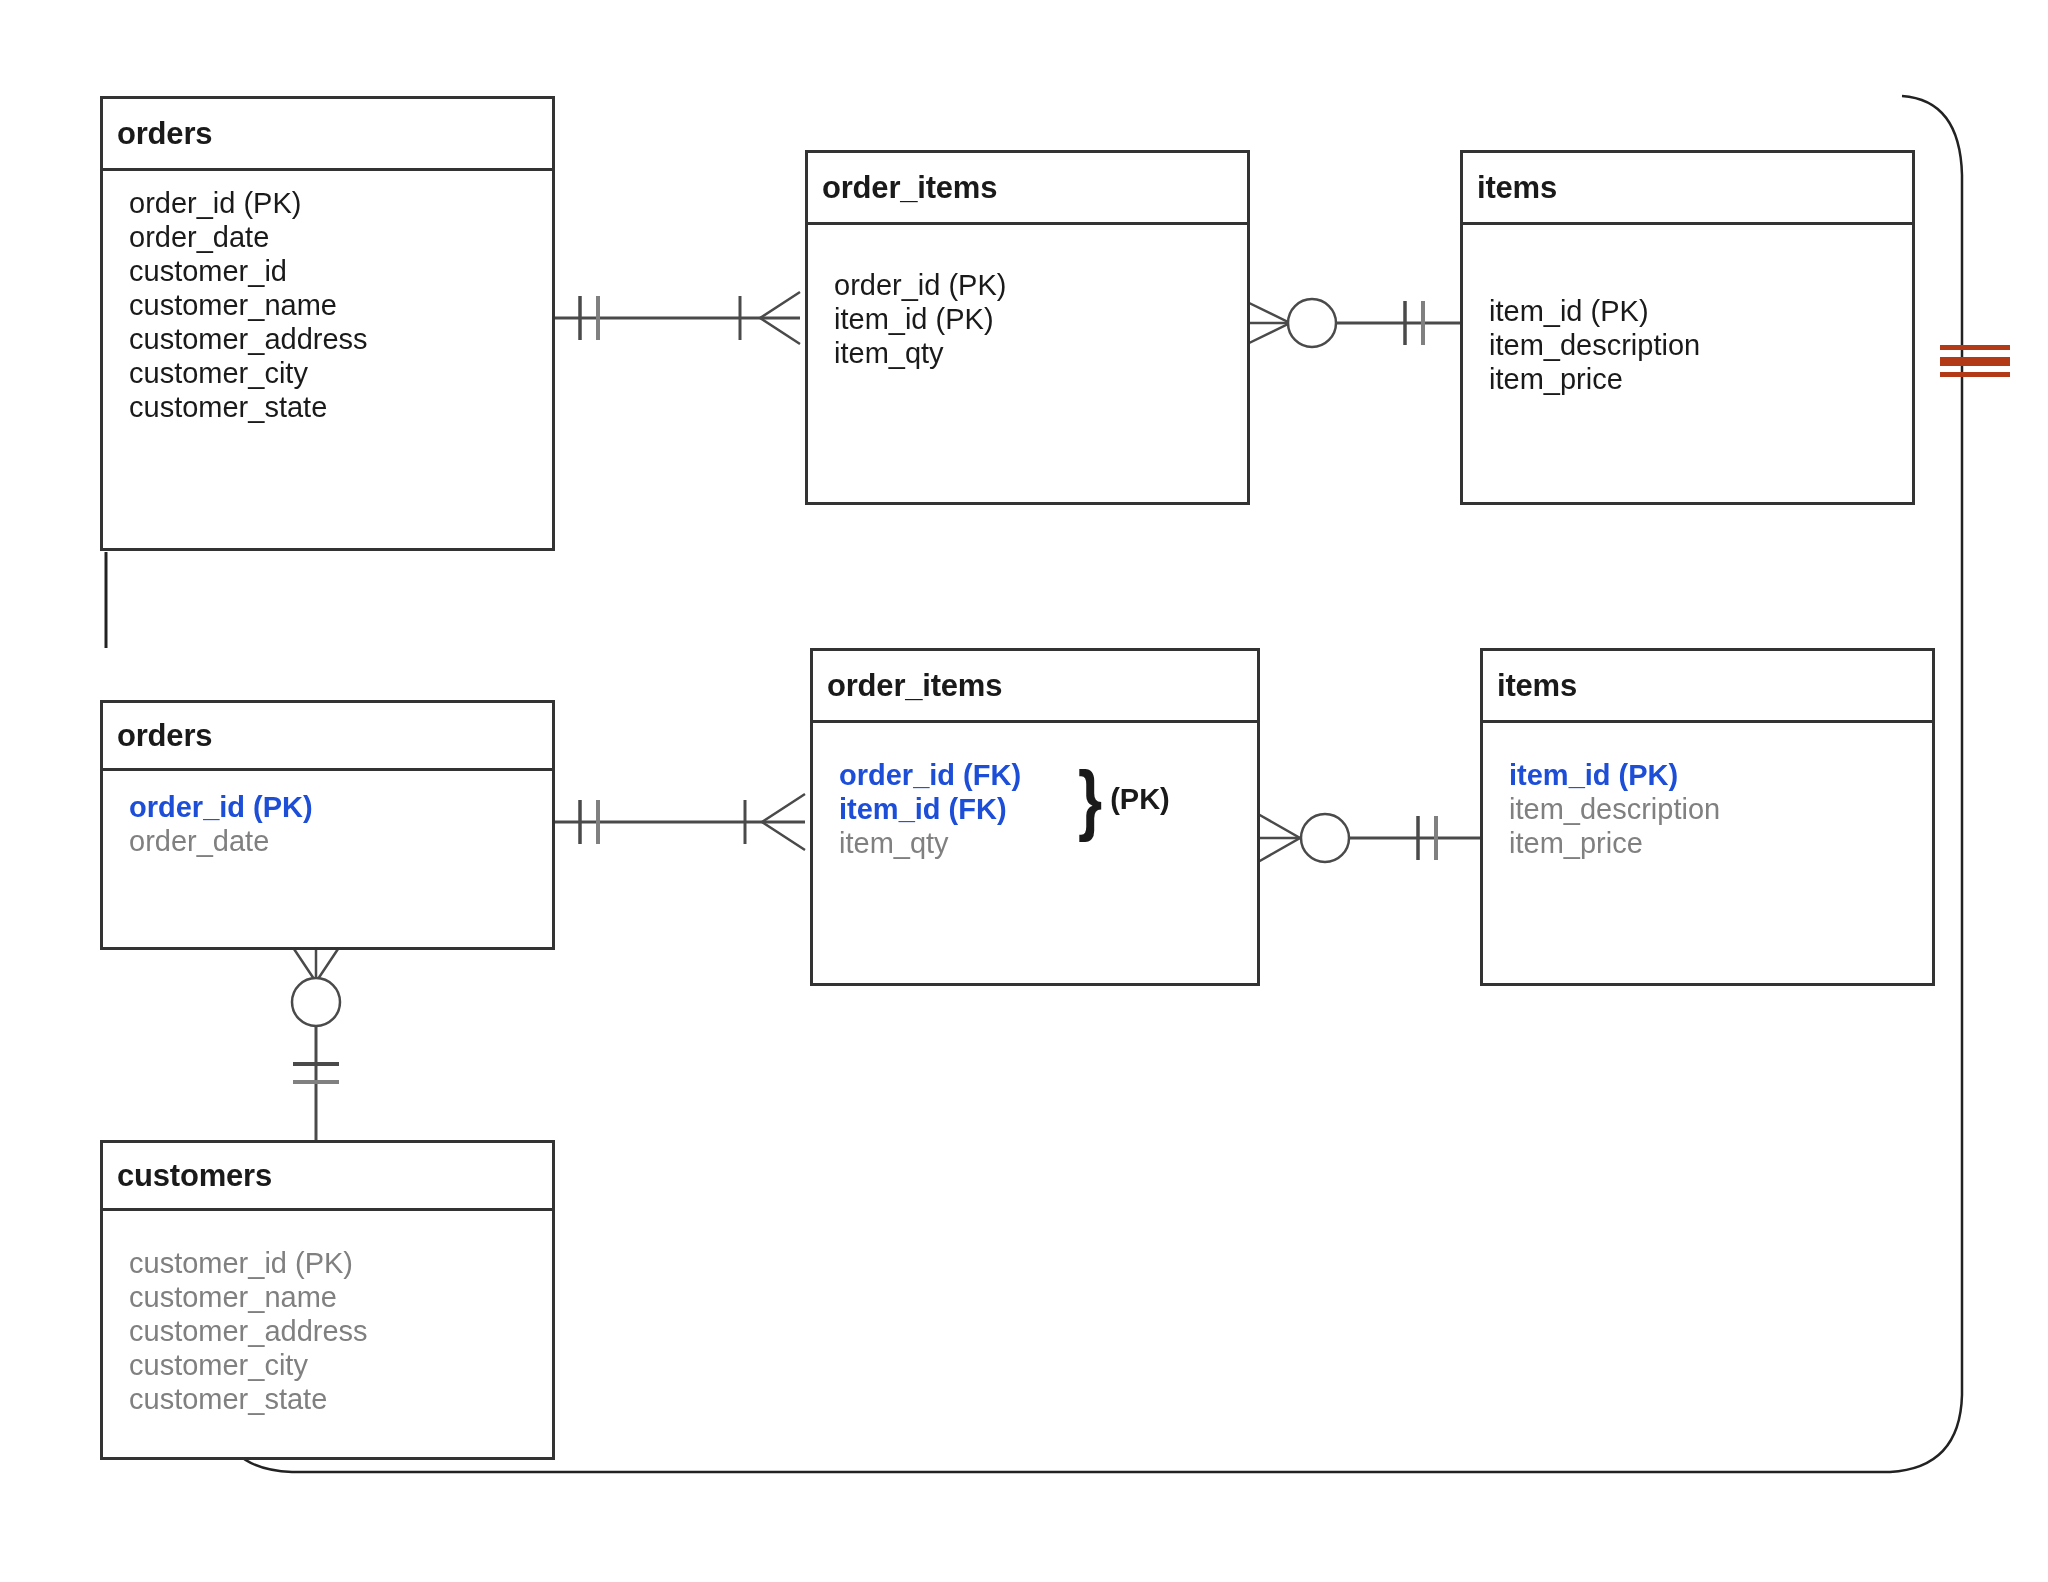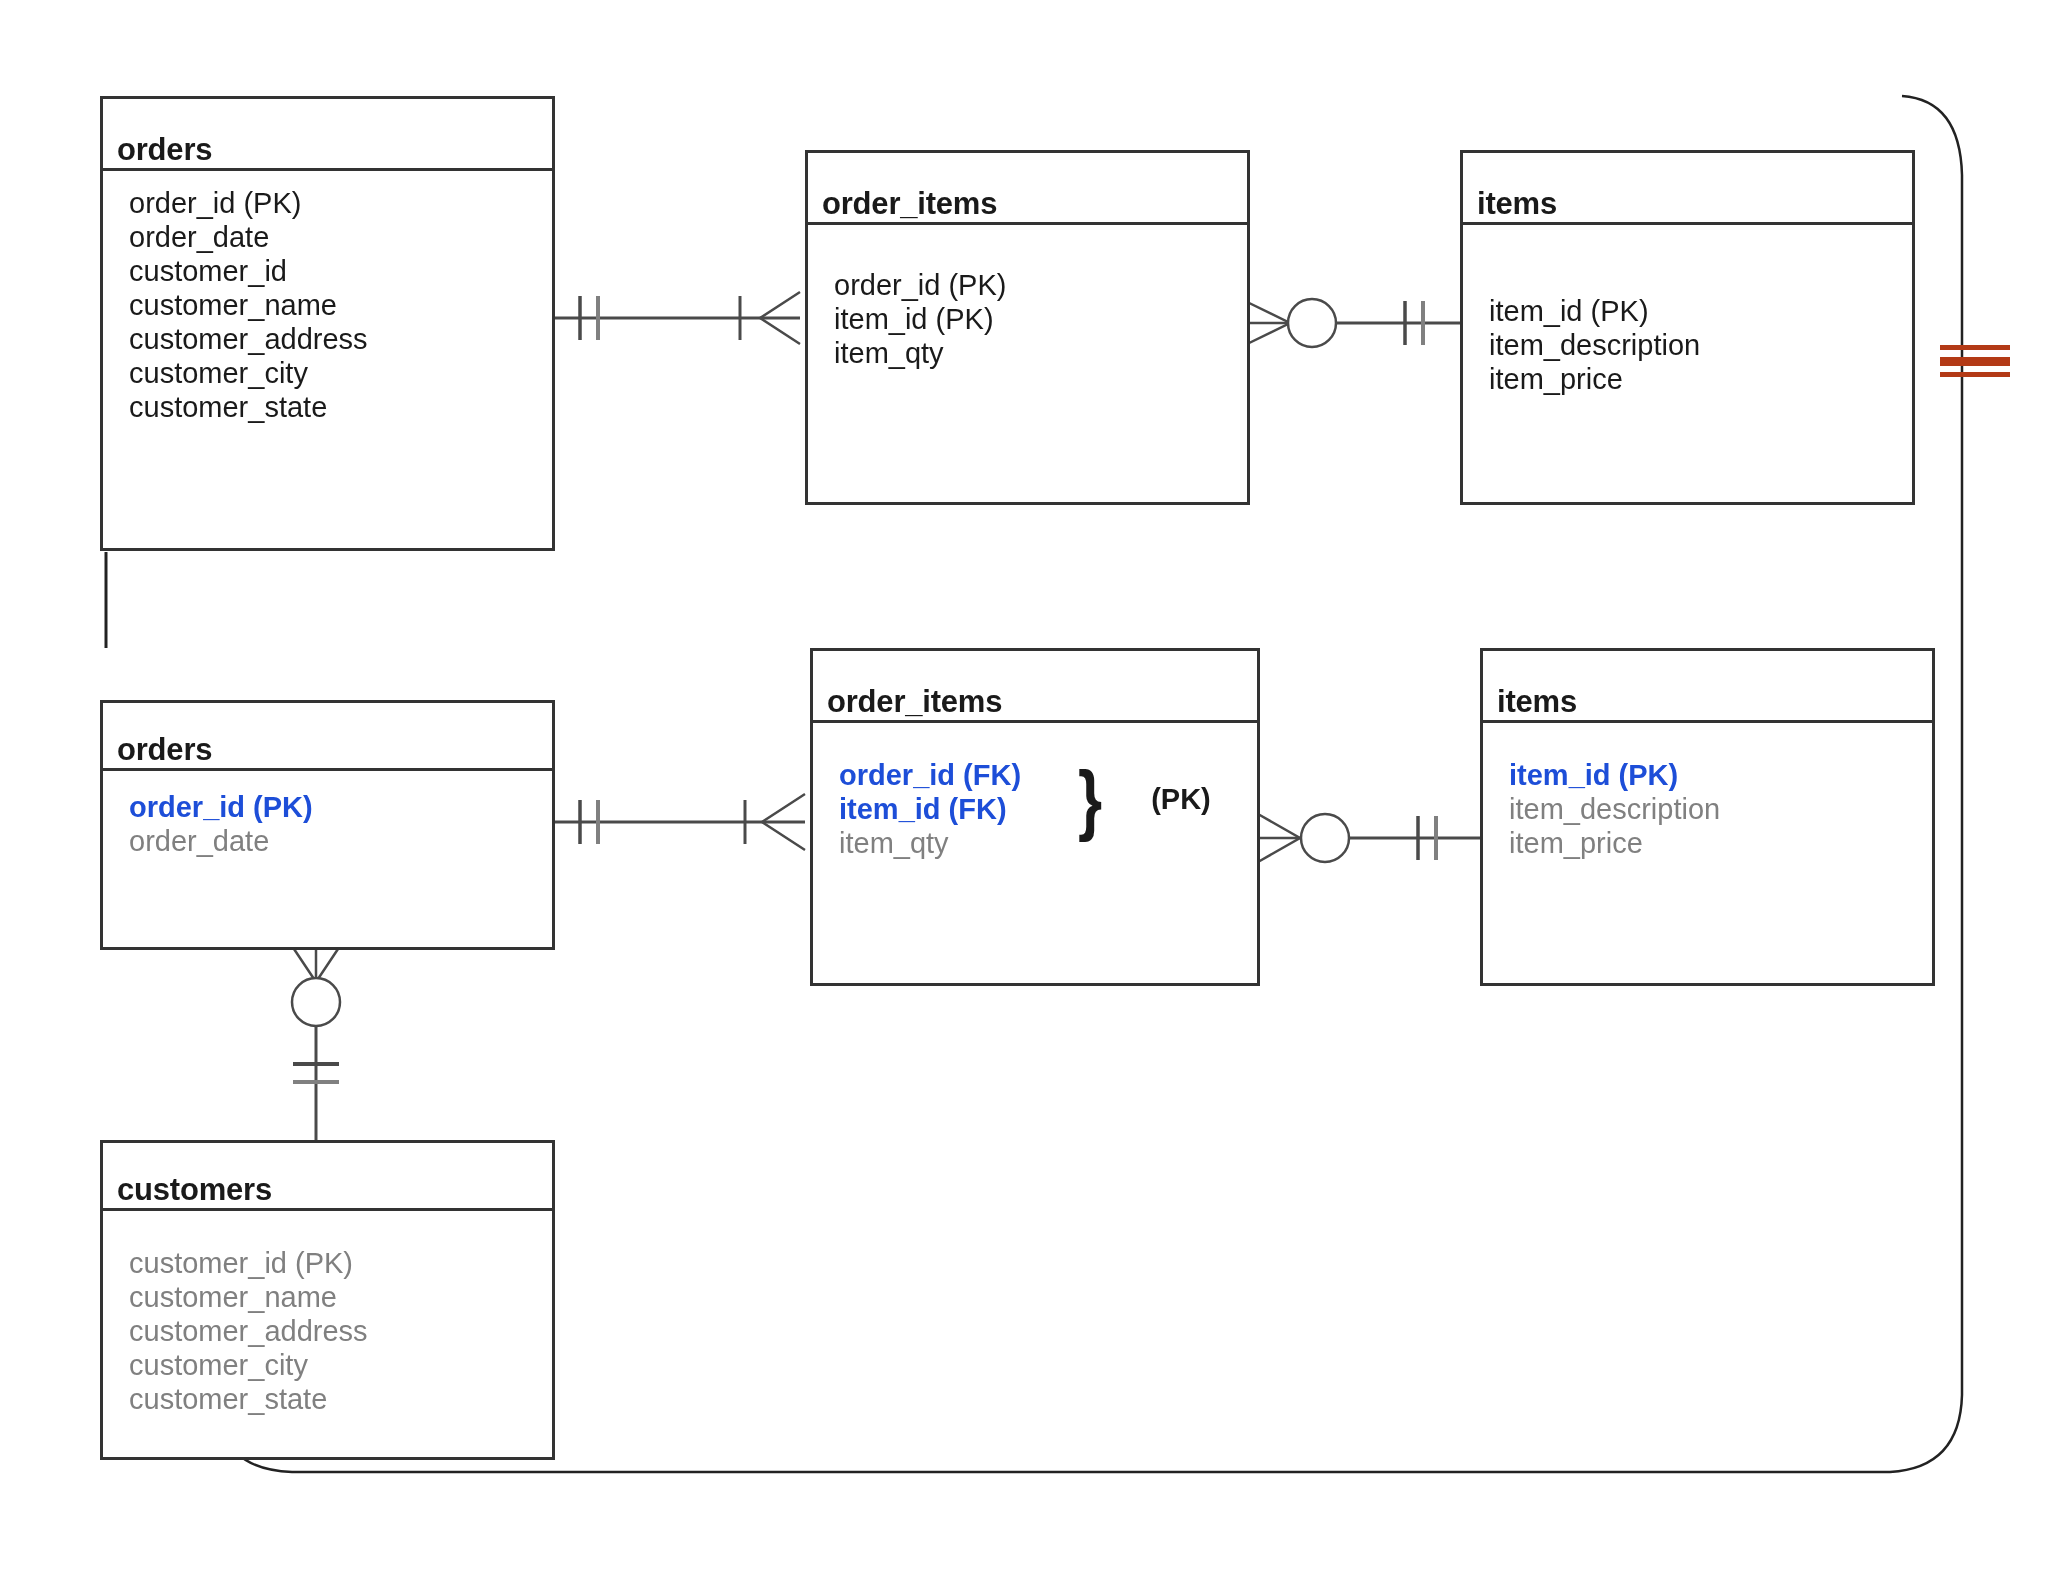--- a/index.html
+++ b/index.html
@@ -30,21 +30,21 @@
   .entity {
     position: absolute;
     background: #ffffff;
     border: 3px solid #333333;
     box-sizing: border-box;
   }
   .entity-header {
     border-bottom: 3px solid #333333;
     box-sizing: border-box;
     display: flex;
-    align-items: flex-end;
+    align-items: center;
     padding-left: 14px;
   }
   .entity-title {
     font-size: 31px;
     font-weight: bold;
     color: #1a1a1a;
     letter-spacing: -0.2px;
   }
   .entity-body {
     padding: 16px 14px 10px 14px;
@@ -74,21 +74,20 @@
     font-size: 62px;
     font-weight: bold;
     line-height: 0.8;
     color: #1a1a1a;
     transform: scaleY(1.25);
   }
   .brace-label {
     font-size: 29px;
     font-weight: bold;
     color: #1a1a1a;
-    margin-left: 41px;
   }
 </style>
 </head>
 <body>
 
 <div id="canvas">
 
   <svg class="layer" viewBox="0 0 2048 1582">
     <defs></defs>
 

